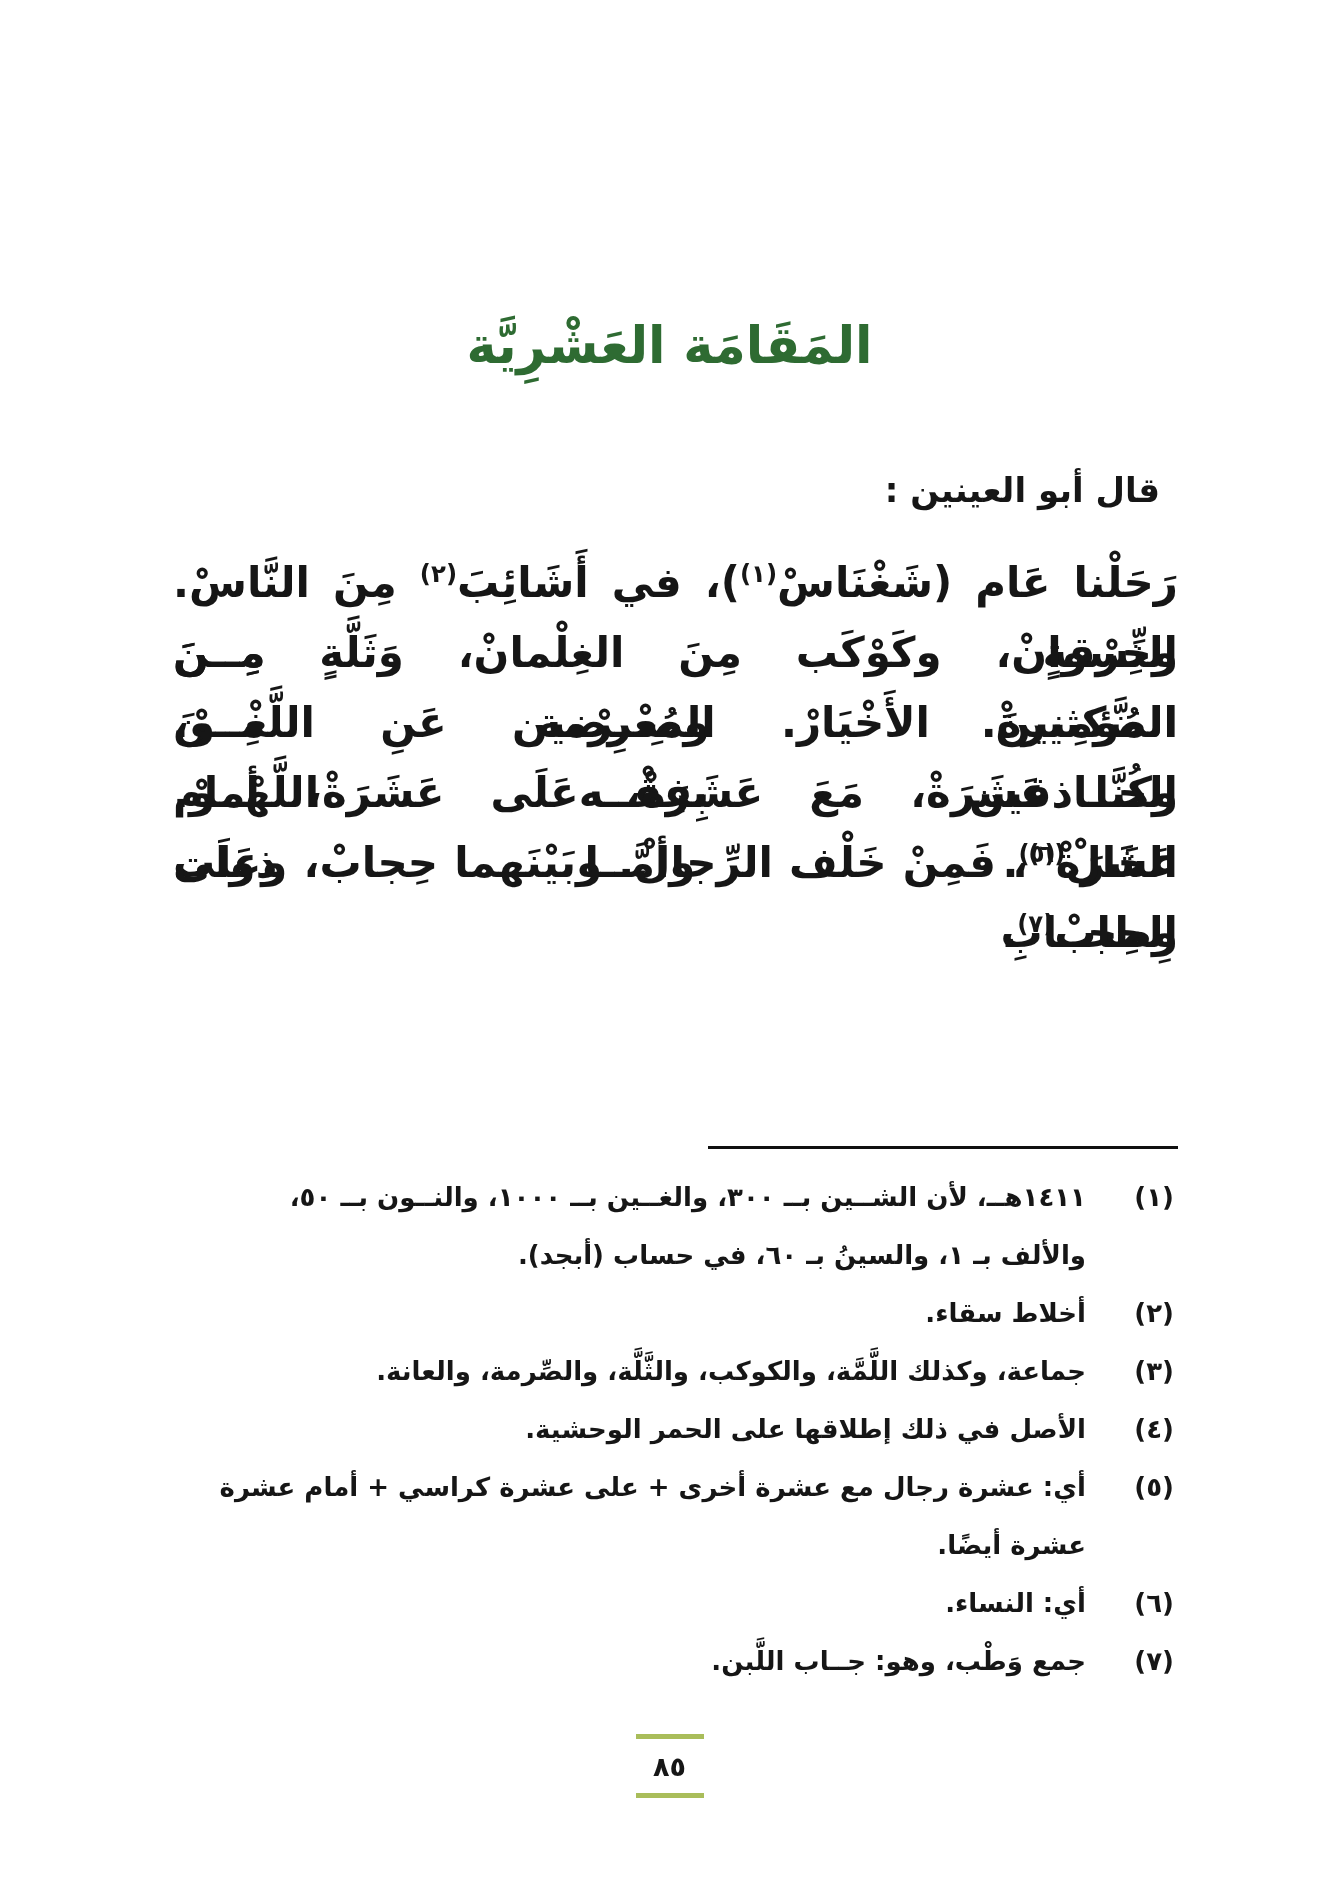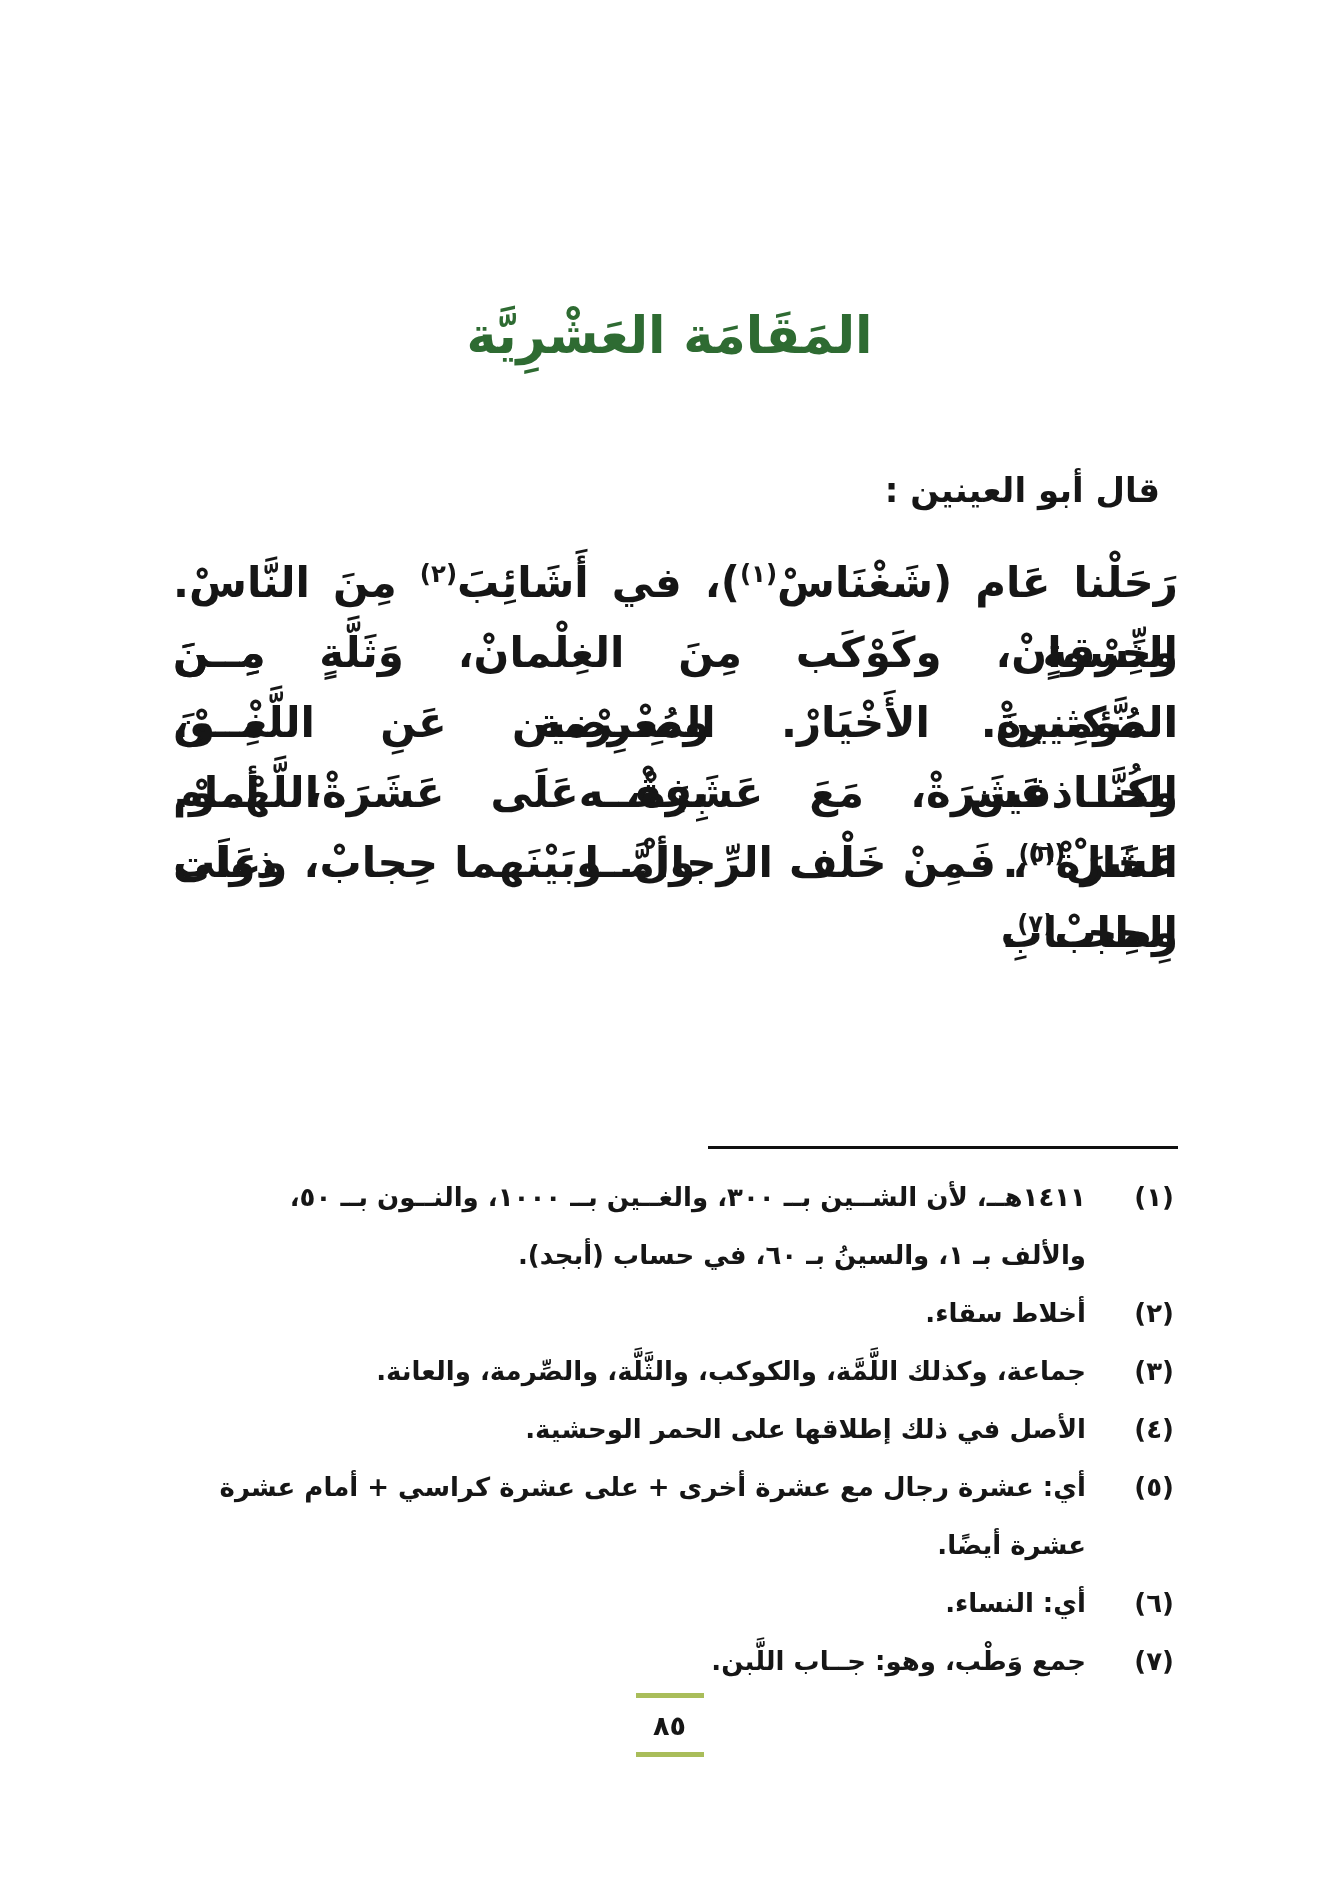--- a/index.html
+++ b/index.html
@@ -7,21 +7,21 @@
     position:relative;
     width:1339px;height:1890px;
     margin:0 auto;
     background:#fff;
     direction:rtl;
     font-family:"DejaVu Sans",sans-serif;
     color:#161616;
     overflow:hidden;
   }
   .title{
-    position:absolute;top:272px;left:0;right:0;
+    position:absolute;top:282px;left:0;right:0;
     text-align:center;
     font-size:51px;font-weight:bold;
     color:var(--title-color,#2e6b32);
     letter-spacing:1px;
   }
   .intro{
     position:absolute;top:432px;right:179px;
     font-size:34px;font-weight:bold;line-height:48px;
   }
   .body-block{
@@ -52,21 +52,21 @@
     position:relative;
     padding-right:92px;
     line-height:58px;
     text-align:justify;
   }
   .fn .num{
     position:absolute;right:4px;top:0;
     line-height:58px;
   }
   .footer{
-    position:absolute;top:1693px;left:0;right:0;
+    position:absolute;top:1734px;left:0;right:0;
     text-align:center;
   }
   .rule{
     width:68px;height:5px;margin:0 auto;
     background:var(--rule-color,#a9bd5a);
   }
   .page-num{
     font-size:27px;font-weight:bold;line-height:44px;
     margin:6px 0 4px 0;
   }

